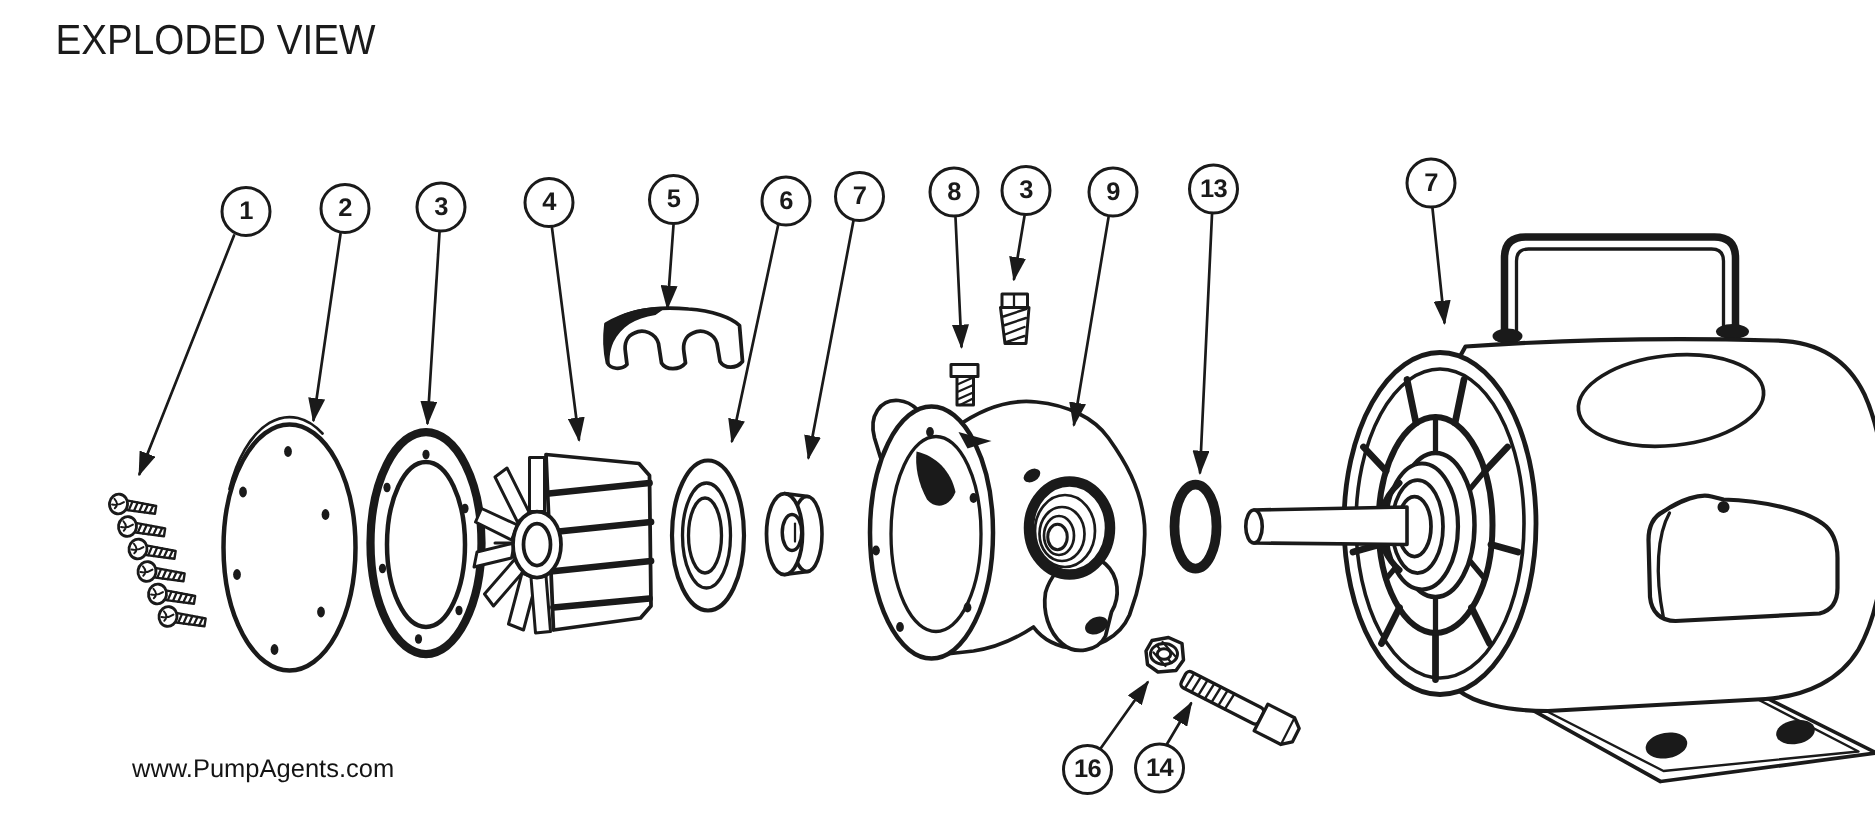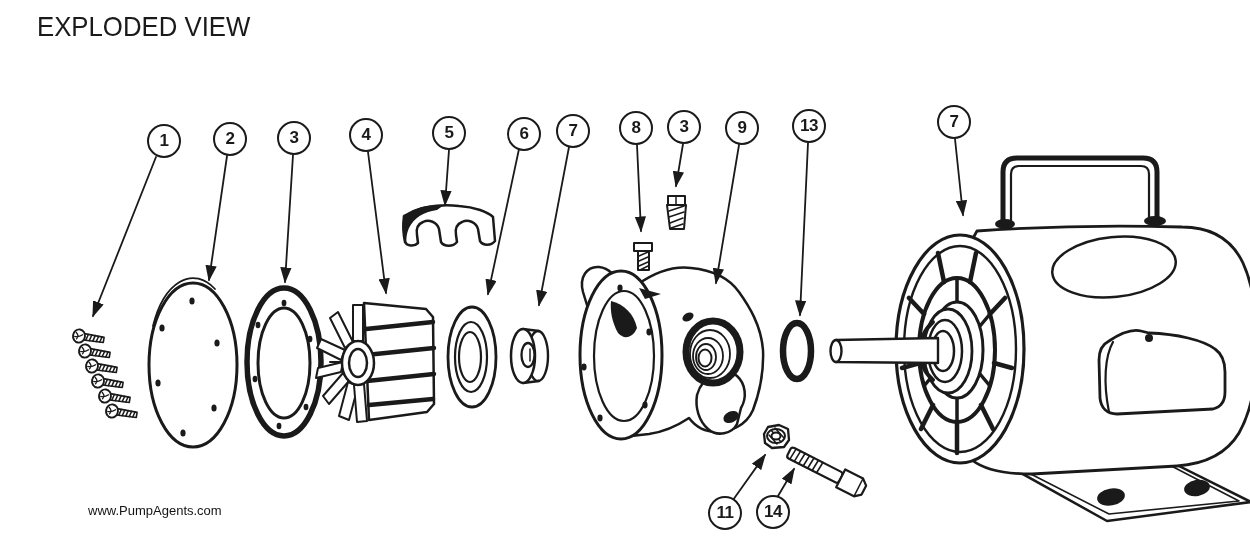--- a/index.html
+++ b/index.html
@@ -6,21 +6,21 @@
   .stage{
     position:relative;width:1250px;height:543px;background:#ffffff;
     font-family:"Liberation Sans",sans-serif;overflow:hidden;color:#1a1a1a;margin-left:27px;
   }
   .title{
     position:absolute;left:10px;top:11px;font-size:28px;font-weight:400;
     letter-spacing:0;color:#1a1a1a;transform:scaleX(0.92);transform-origin:left top;
     white-space:nowrap;
   }
   .watermark{
-    position:absolute;left:61px;top:503px;font-size:13px;color:#141414;white-space:nowrap;
+    position:absolute;left:61px;top:503px;font-size:17px;color:#141414;white-space:nowrap;
   }
   .balloon{
     position:absolute;width:34px;height:34px;box-sizing:border-box;
     border:2.5px solid #1a1a1a;border-radius:50%;background:#ffffff;
     display:flex;align-items:center;justify-content:center;
     font-size:17px;font-weight:700;letter-spacing:-0.5px;color:#1a1a1a;
     z-index:5;
   }
   svg.art{position:absolute;left:0;top:0;z-index:1;}
 </style>
@@ -225,17 +225,17 @@
   <div class="balloon" style="left:250px;top:121px;">3</div>
   <div class="balloon" style="left:322px;top:118px;">4</div>
   <div class="balloon" style="left:405px;top:116px;">5</div>
   <div class="balloon" style="left:480px;top:117px;">6</div>
   <div class="balloon" style="left:529px;top:114px;">7</div>
   <div class="balloon" style="left:592px;top:111px;">8</div>
   <div class="balloon" style="left:640px;top:110px;">3</div>
   <div class="balloon" style="left:698px;top:111px;">9</div>
   <div class="balloon" style="left:765px;top:109px;">13</div>
   <div class="balloon" style="left:910px;top:105px;">7</div>
-  <div class="balloon" style="left:681px;top:496px;">11</div>
+  <div class="balloon" style="left:681px;top:496px;">16</div>
   <div class="balloon" style="left:729px;top:495px;">14</div>
 
   <div class="watermark">www.PumpAgents.com</div>
 </div>
 
 </body></html>

